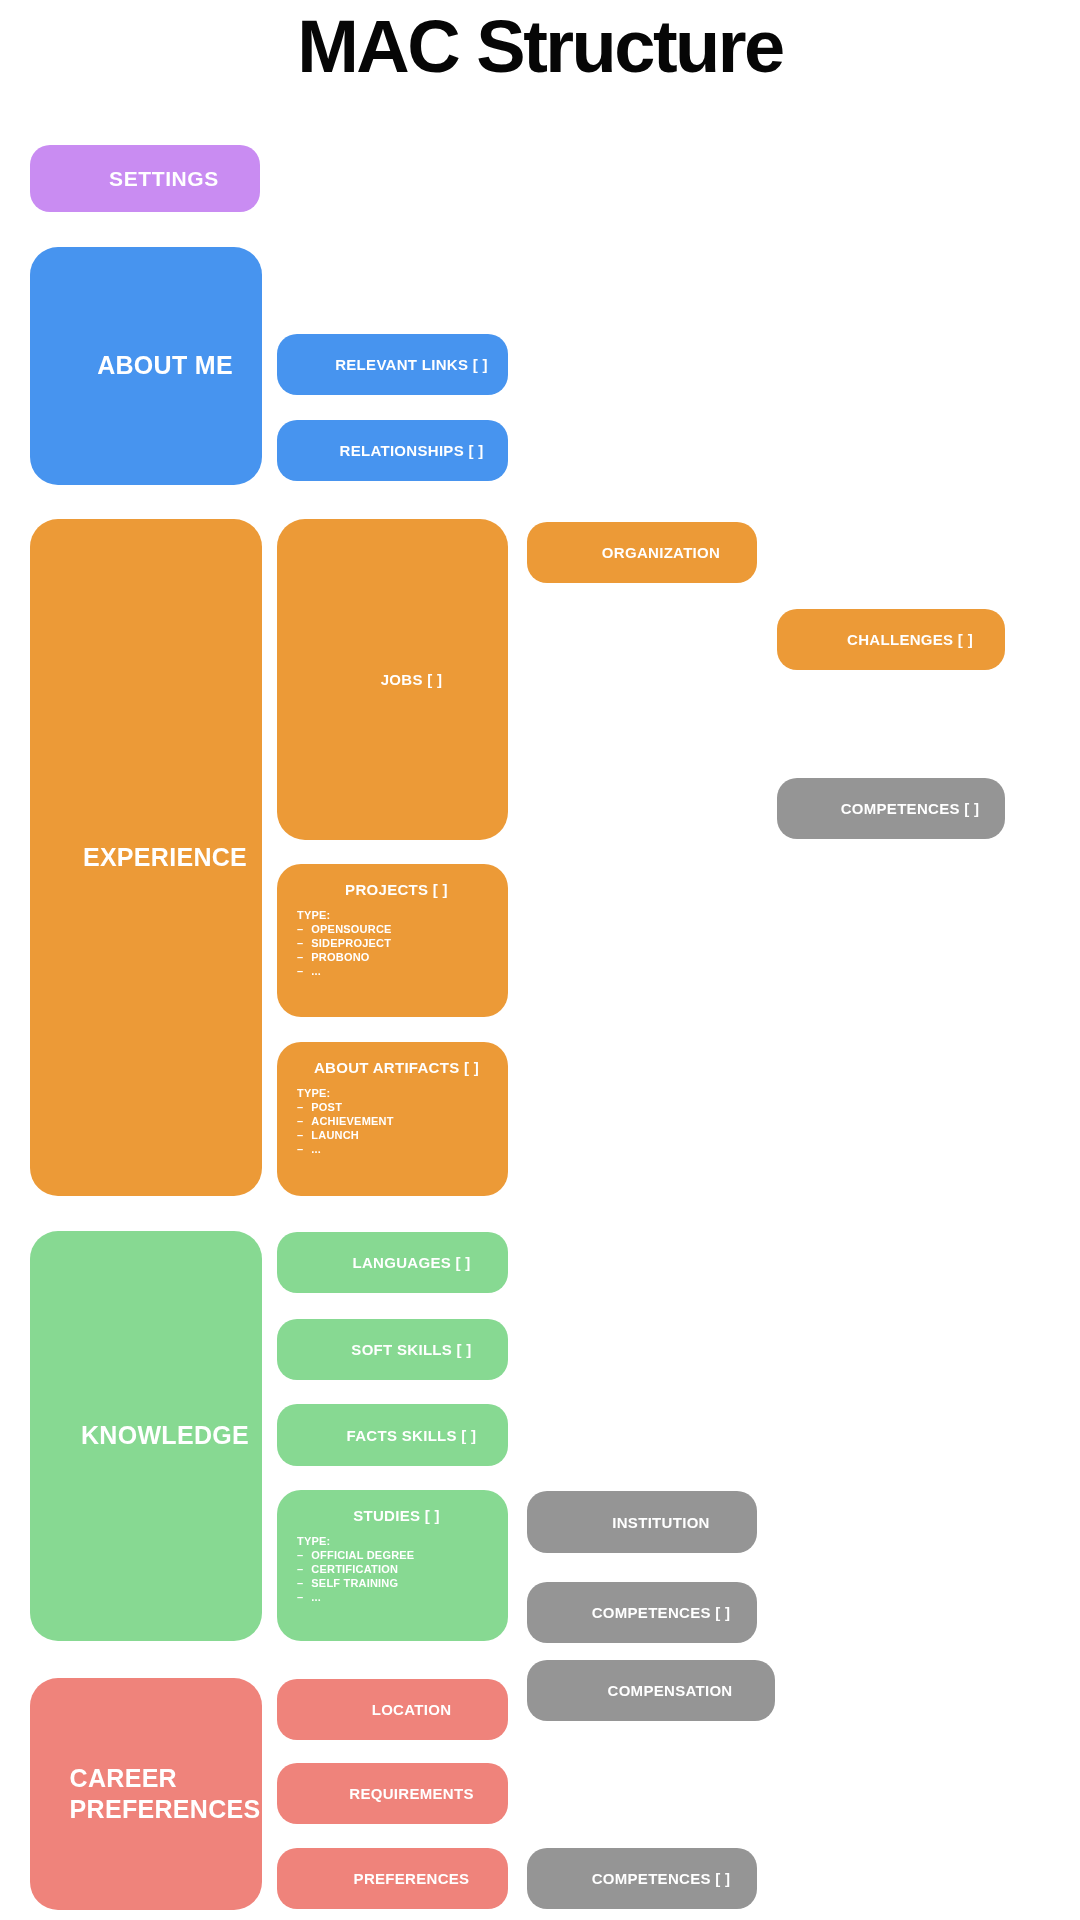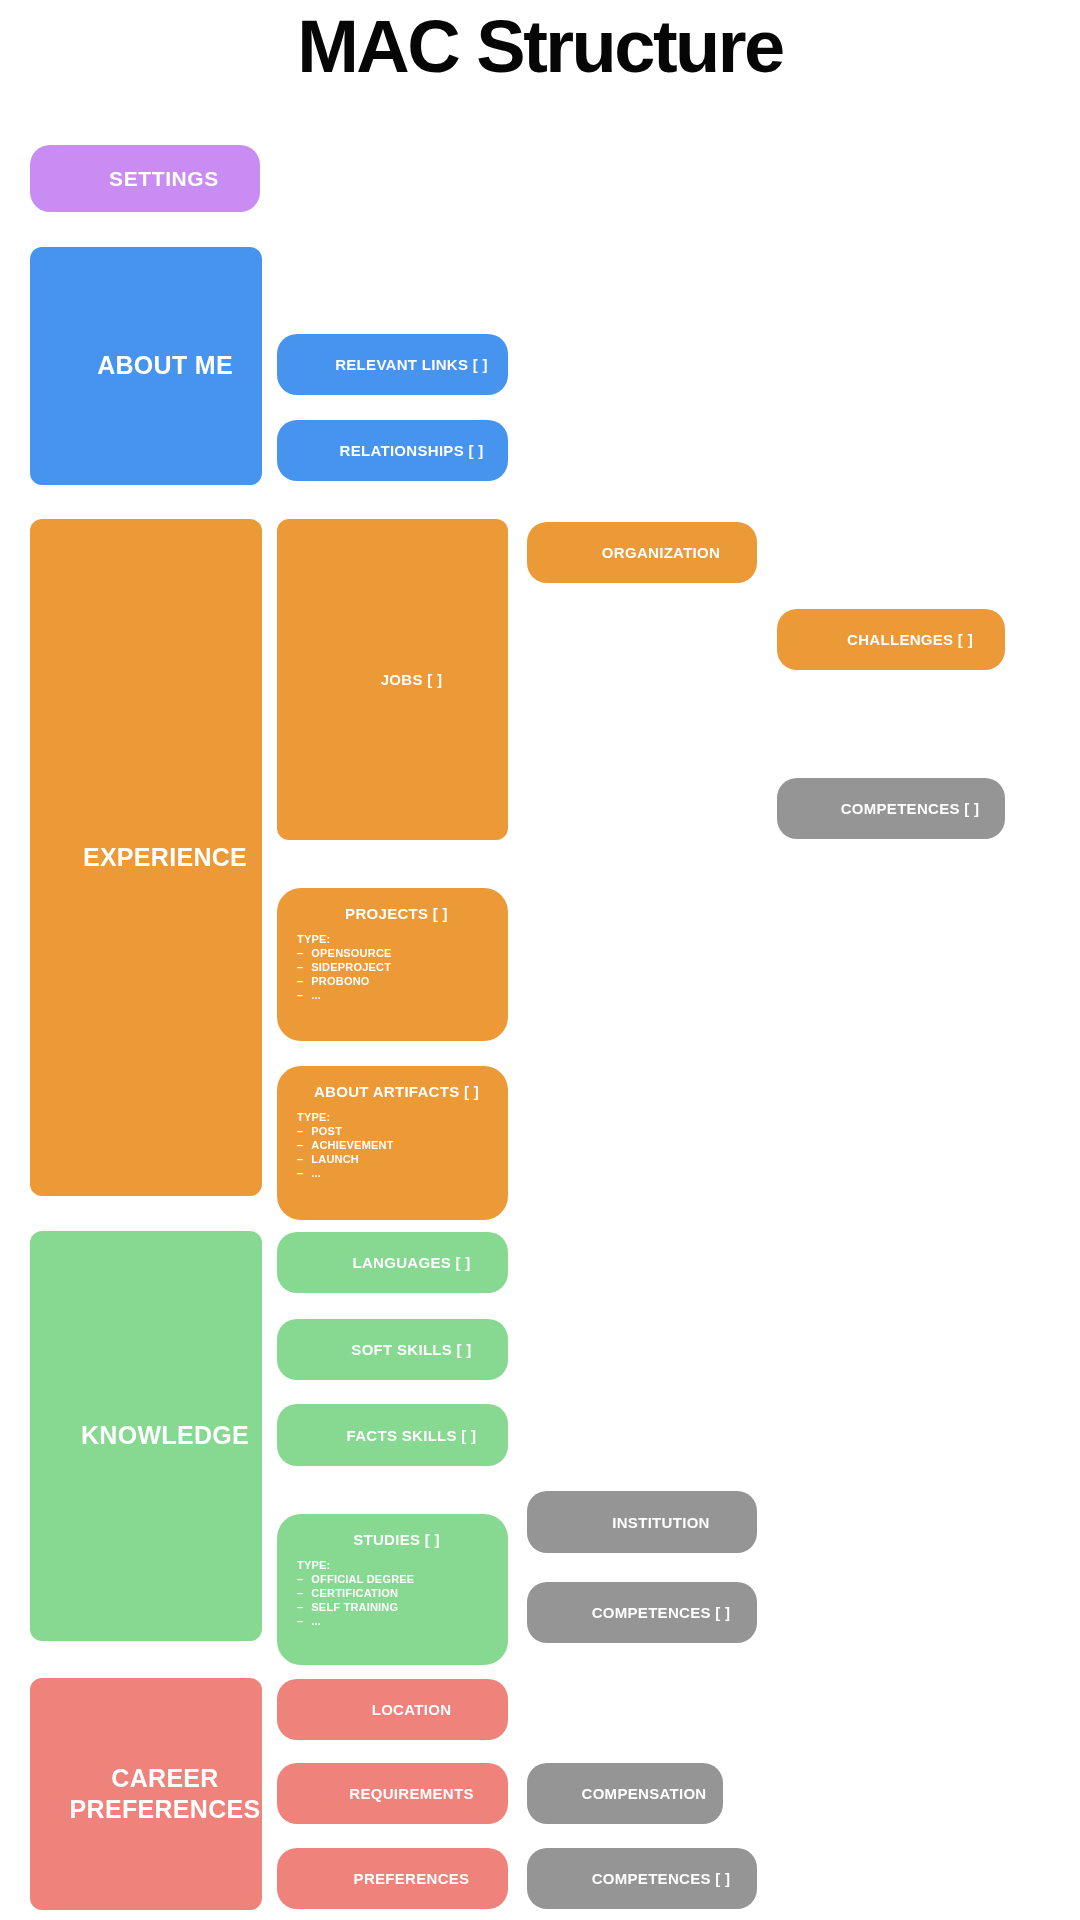--- a/index.html
+++ b/index.html
@@ -12,30 +12,30 @@
   .canvas{
     position:relative;width:1080px;height:1920px;background:var(--bg);
     font-family:"Liberation Sans","DejaVu Sans",sans-serif;overflow:hidden;
   }
   .title{
     position:absolute;top:4px;left:0;right:0;text-align:center;
     font-size:74px;font-weight:800;letter-spacing:-2.5px;color:var(--title);
   }
   .box{
     position:absolute;display:flex;align-items:center;justify-content:center;
-    text-align:center;color:var(--text);font-weight:700;padding-left:38px;
+    text-align:left;color:var(--text);font-weight:700;padding-left:38px;
   }
   .purple{background:var(--purple);} .blue{background:var(--blue);}
   .orange{background:var(--orange);} .gray{background:var(--gray);}
   .green{background:var(--green);} .salmon{background:var(--salmon);}
-  .r-lg{border-radius:12px;} .r-md{border-radius:24px;} .r-sm{border-radius:20px;}
+  .r-lg{border-radius:28px;} .r-md{border-radius:24px;} .r-sm{border-radius:20px;}
   .lbl-lg{font-size:25px;font-weight:800;letter-spacing:.3px;line-height:1.25;padding:0 18px;}
   .lbl-sm{font-size:15px;font-weight:700;letter-spacing:.3px;padding:0 10px;}
   .lbl-settings{font-size:21px;font-weight:800;letter-spacing:.6px;}
-  .type-box{display:block;text-align:left;padding:17px 12px 0 20px;margin-top:24px;}
+  .type-box{display:block;text-align:left;padding:17px 12px 0 20px;}
   .type-box .type-title{display:block;text-align:center;padding:0;}
   .type-list{margin-top:10px;font-size:11px;line-height:14px;font-weight:700;letter-spacing:.2px;}
   .type-heading{display:block;}
   .type-item{display:flex;}
   .type-item::before{content:"–";margin-right:8px;flex:none;}
 </style>
 </head>
 <body>
 
 <div class="canvas">
@@ -130,20 +130,20 @@
   </div>
   <div class="box salmon r-sm" style="left:277px;top:1763px;width:231px;height:61px">
     <span class="lbl-sm">REQUIREMENTS</span>
   </div>
   <div class="box salmon r-sm" style="left:277px;top:1679px;width:231px;height:61px">
     <span class="lbl-sm">LOCATION</span>
   </div>
   <div class="box salmon r-sm" style="left:277px;top:1848px;width:231px;height:61px">
     <span class="lbl-sm">PREFERENCES</span>
   </div>
-  <div class="box gray r-sm" style="left:527px;top:1763px;width:196px;height:61px">
+  <div class="box gray r-sm" style="left:527px;top:1660px;width:248px;height:61px">
     <span class="lbl-sm">COMPENSATION</span>
   </div>
   <div class="box gray r-sm" style="left:527px;top:1848px;width:230px;height:61px">
     <span class="lbl-sm">COMPETENCES [ ]</span>
   </div>
 
 </div>
 
 </body></html>

